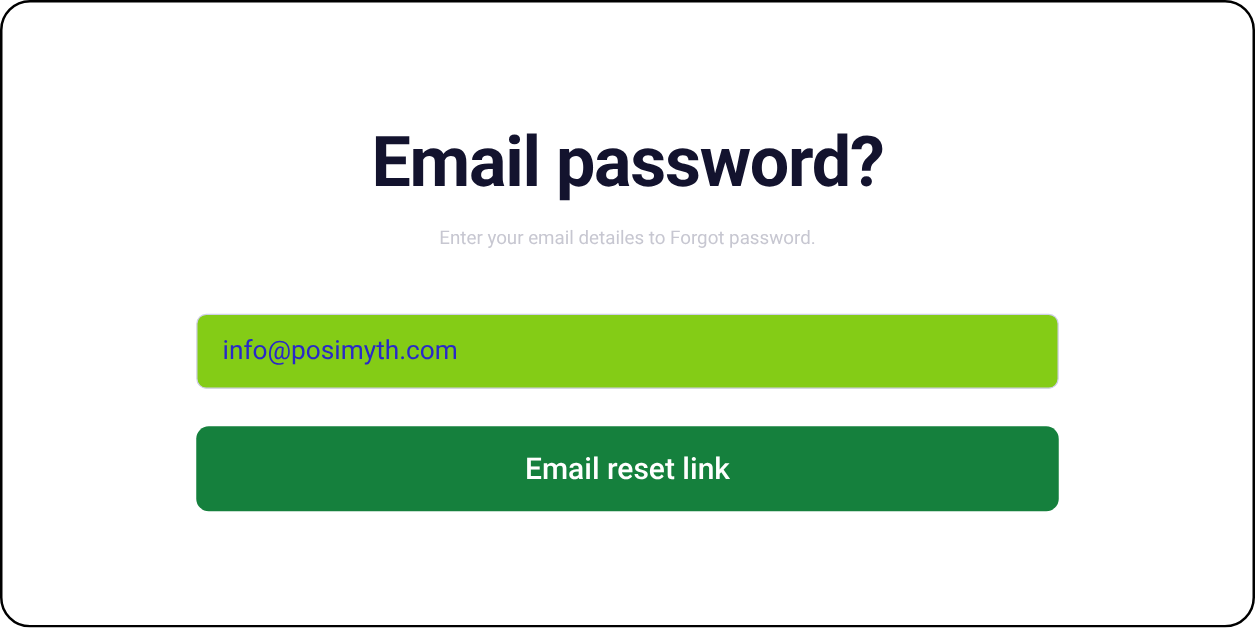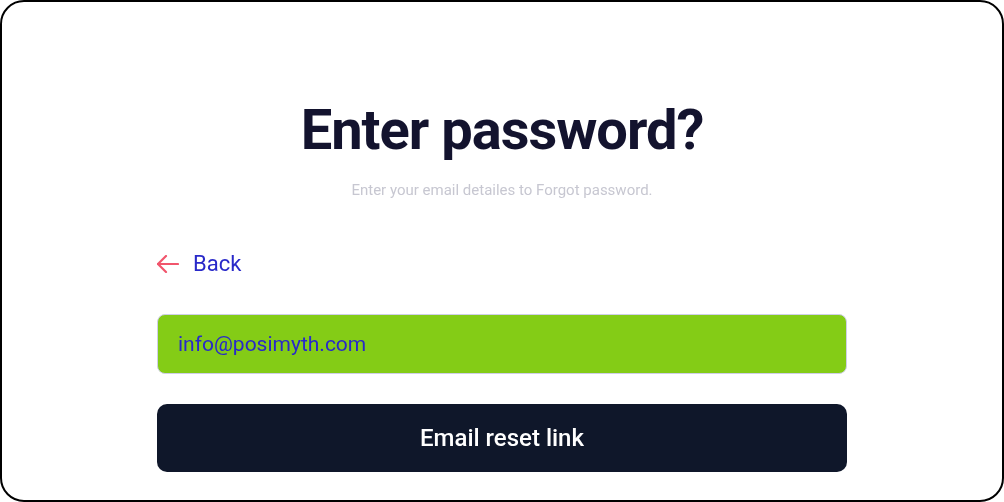--- a/index.html
+++ b/index.html
@@ -69,45 +69,36 @@
       font-family: inherit;
       outline: none;
       margin-bottom: 30px;
     }
     .email-input::placeholder {
       color: #9e9eb8;
     }
     .reset-button {
       width: 100%;
       height: 68px;
-      background: #0f172a;
+      background: #15803d;
       border: none;
       border-radius: 10px;
       color: #fff;
       font-size: 24px;
       font-weight: 500;
       cursor: pointer;
       font-family: inherit;
     }
   </style>
 </head>
 <body>
 
 <div class="container">
-  <h1 class="title">Enter password?</h1>
+  <h1 class="title">Email password?</h1>
   <p class="subtitle">Enter your email detailes to Forgot password.</p>
 
   <div class="form-wrap">
-    <a class="back-link">
-      <span class="back-arrow">
-        <svg width="22" height="18" viewBox="0 0 22 18" fill="none">
-          <path d="M9 1L1 9L9 17" stroke="currentColor" stroke-width="2.2" stroke-linecap="round" stroke-linejoin="round"></path>
-          <path d="M1 9H21" stroke="currentColor" stroke-width="2.2" stroke-linecap="round"></path>
-        </svg>
-      </span>
-      <span class="back-text">Back</span>
-    </a>
 
     <input type="email" class="email-input" value="info@posimyth.com" style="">
 
     <button class="reset-button">Email reset link</button>
   </div>
 </div>
 
 </body></html>

